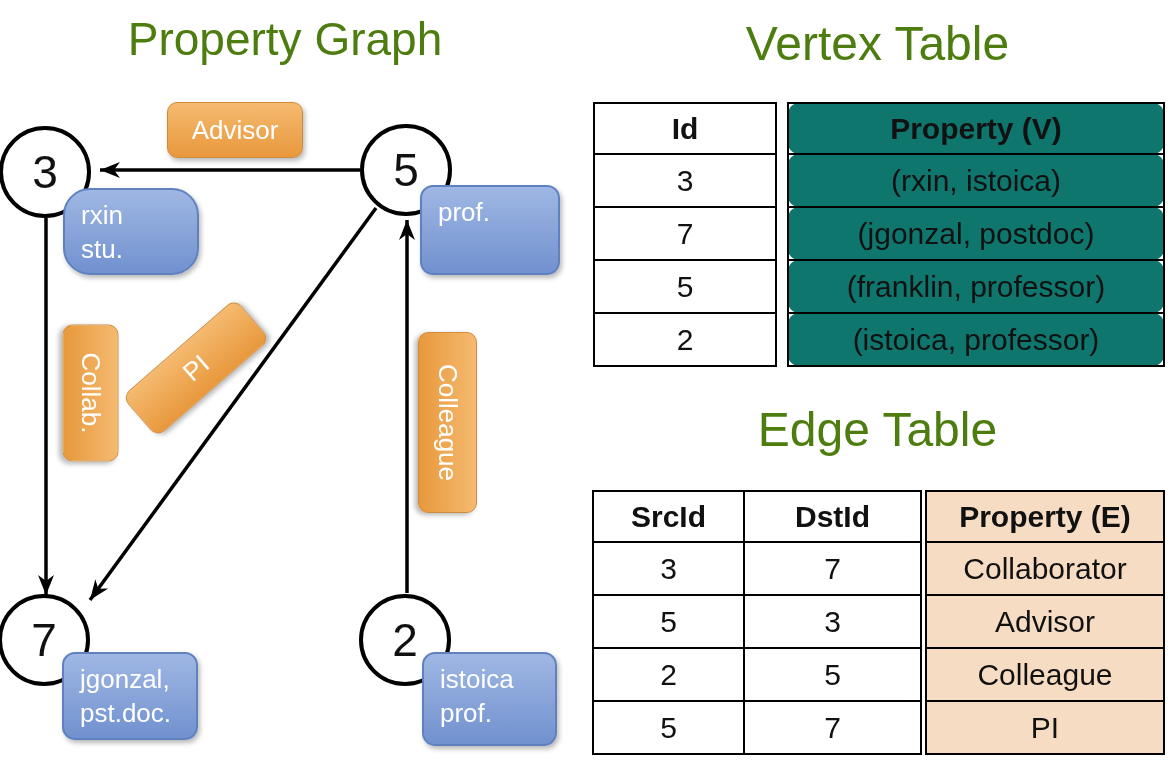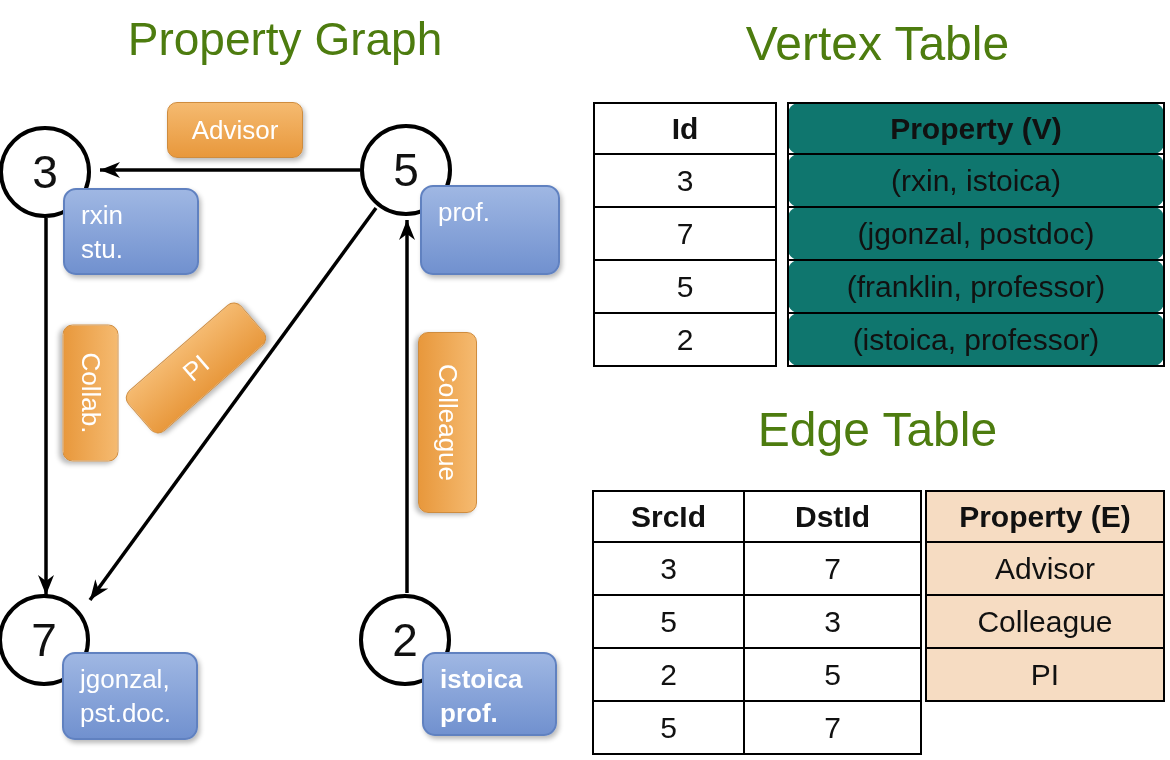--- a/index.html
+++ b/index.html
@@ -77,32 +77,32 @@
     </div>
     <div class="node" style="left:359px;top:594px;">
       <span>2</span>
     </div>
 
     <div class="elabel" style="left:167px;top:102px;width:136px;height:56px;">Advisor</div>
     <div class="elabel" style="left:22px;top:365px;width:137px;height:56px;transform:rotate(90deg);">Collab.</div>
     <div class="elabel" style="left:121px;top:341px;width:150px;height:54px;transform:rotate(-41deg);">PI</div>
     <div class="elabel" style="left:357px;top:393px;width:181px;height:59px;transform:rotate(90deg);">Colleague</div>
 
-    <div class="vlabel" style="left:63px;top:188px;width:136px;height:87px;">
+    <div class="vlabel" style="left:63px;top:188px;width:136px;height:87px;border-radius:27px;">
       <div>rxin</div>
       <div>stu.</div>
     </div>
     <div class="vlabel" style="left:420px;top:185px;width:140px;height:90px;">
       <div>prof.</div>
     </div>
     <div class="vlabel" style="left:62px;top:652px;width:136px;height:88px;">
       <div>jgonzal,</div>
       <div>pst.doc.</div>
     </div>
-    <div class="vlabel" style="left:422px;top:652px;width:135px;height:84px;font-weight:bold;">
+    <div class="vlabel" style="left:422px;top:652px;width:135px;height:94px;">
       <div>istoica</div>
       <div>prof.</div>
     </div>
   </div>
 
   <div>
     <div class="title" style="left:590px;top:16px;width:575px;font-size:48px;">Vertex Table</div>
 
     <table class="tbl" style="left:593px;top:102px;width:184px;">
       <tbody>
@@ -172,20 +172,23 @@
       </tr>
     </tbody>
       </table>
 
     <table class="tbl tancol" style="left:925px;top:490px;width:240px;">
       <tbody>
           <tr>
             <th>Property (E)</th>
           </tr>
       <tr>
+            <td>Collaborator</td>
+          </tr>
+      <tr>
             <td>Advisor</td>
           </tr>
       <tr>
             <td>Colleague</td>
           </tr>
       <tr>
             <td>PI</td>
           </tr>
     </tbody>
       </table>

